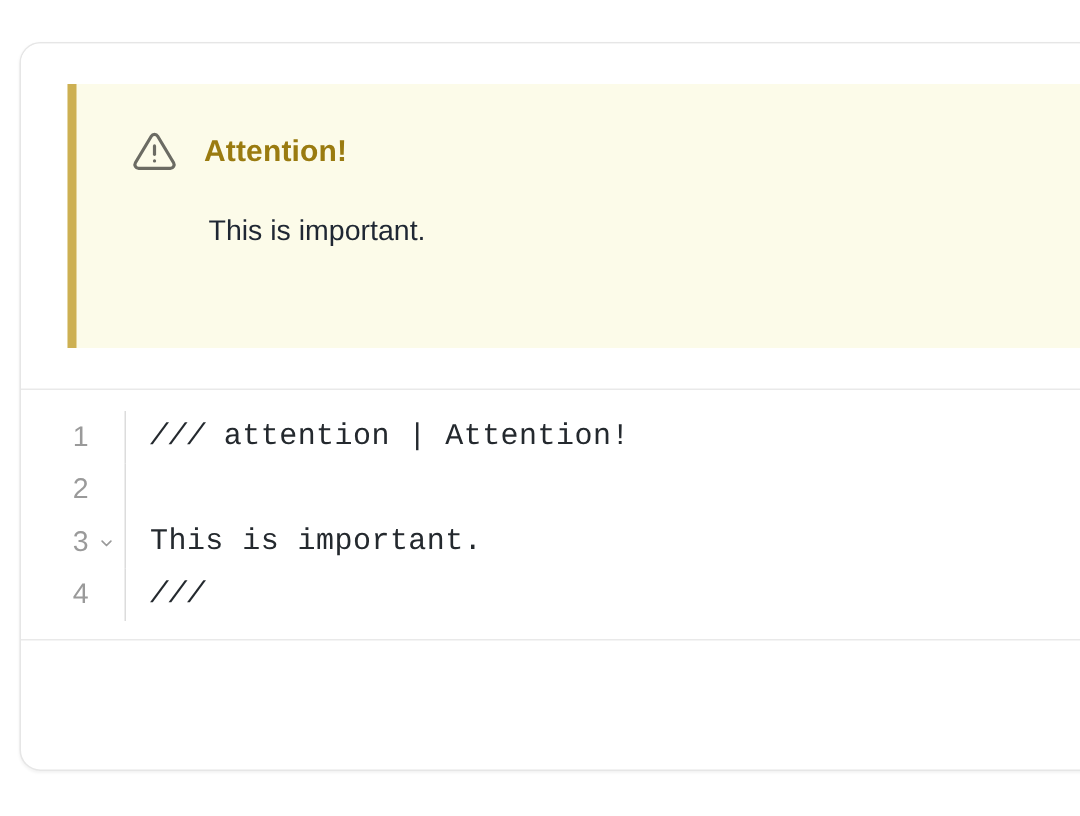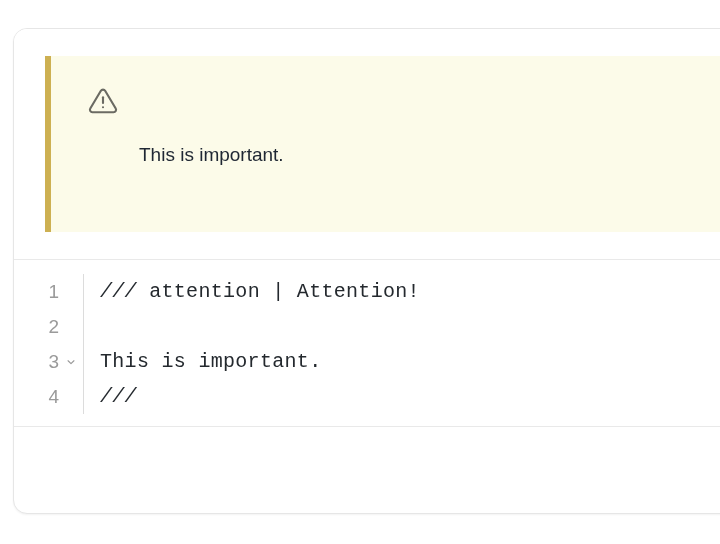--- a/index.html
+++ b/index.html
@@ -172,20 +172,21 @@
       <div class="admonition">
 
         <div class="admonition-title-row">
           <span>
             <svg class="warn-icon" viewBox="0 0 24 24" fill="none" stroke="#6b6b63" stroke-width="1.7" stroke-linecap="round" stroke-linejoin="round" aria-hidden="true">
               <path d="M10.29 3.86 1.82 18a2 2 0 0 0 1.71 3h16.94a2 2 0 0 0 1.71-3L13.71 3.86a2 2 0 0 0-3.42 0z"></path>
               <line x1="12" y1="9" x2="12" y2="13.5"></line>
               <line x1="12" y1="17" x2="12.01" y2="17"></line>
             </svg>
           </span>
+          <span class="admonition-title">Attention!</span>
         </div>
 
         <div class="admonition-body">This is important.</div>
 
       </div>
     </div>
 
     <div class="code-pane">
       <div class="code-rows" id="code-rows">
           <div class="code-row">

